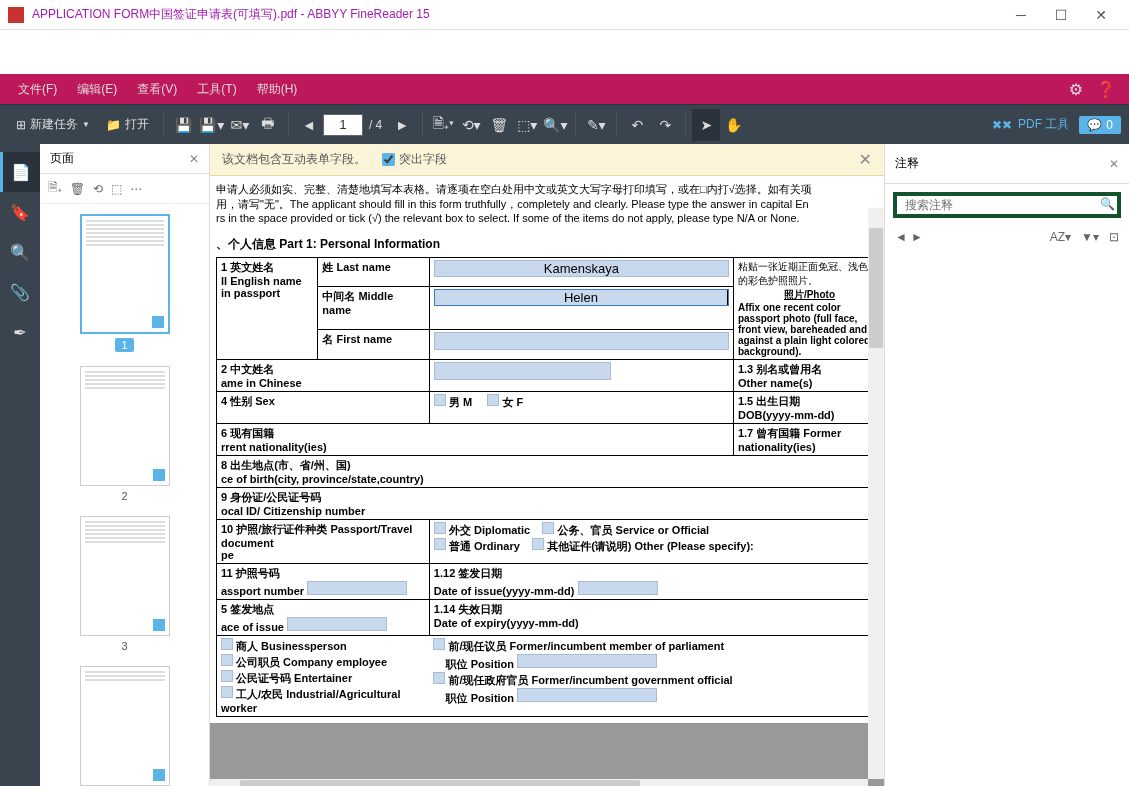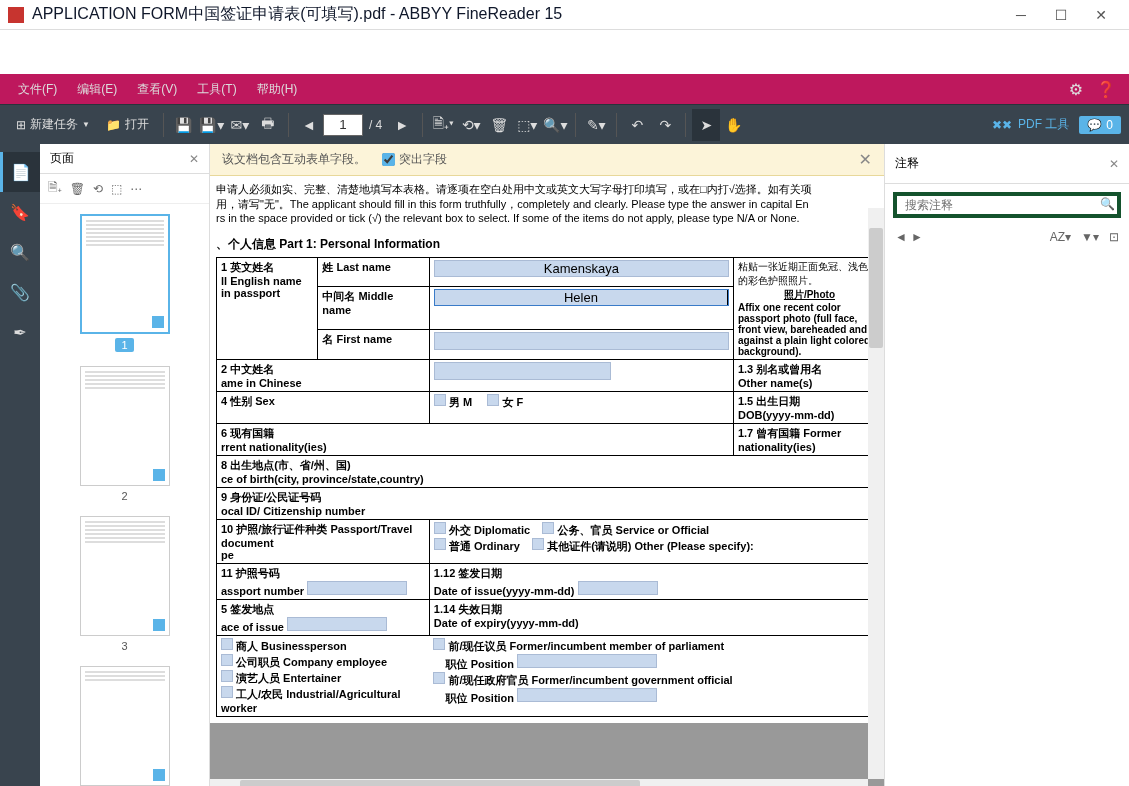--- a/index.html
+++ b/index.html
@@ -1,21 +1,21 @@
 <!DOCTYPE html>
 <html><head>
 <meta charset="utf-8">
 <style>
 * { margin: 0; padding: 0; box-sizing: border-box; font-family: "Microsoft YaHei", Arial, sans-serif; }
 body { width: 1129px; height: 786px; background: #fff; overflow: hidden; font-size: 12px; }
 
 
 .titlebar { height: 30px; background: #fff; display: flex; align-items: center; padding: 0 8px; border-bottom: 1px solid #ddd; }
 .titlebar .app-icon { width: 16px; height: 16px; background: #c7342f; margin-right: 8px; }
-.titlebar .title { flex: 1; font-size: 16px; color: #0f172a; }
+.titlebar .title { flex: 1; font-size: 12px; color: #a21caf; }
 .titlebar .win-btn { width: 40px; height: 30px; display: flex; align-items: center; justify-content: center; color: #555; cursor: pointer; font-size: 14px; }
 
 
 .menubar { height: 30px; background: #be185d; display: flex; align-items: center; padding: 0 8px; color: #ddd; margin-top: 44px; }
 .menubar .menu-item { padding: 0 10px; height: 30px; display: flex; align-items: center; cursor: pointer; font-size: 12px; }
 .menubar .spacer { flex: 1; }
 .menubar .icon-btn { width: 30px; height: 30px; display: flex; align-items: center; justify-content: center; cursor: pointer; font-size: 16px; }
 
 
 .toolbar { height: 40px; background: #39444e; display: flex; align-items: center; padding: 0 8px; color: #ddd; border-top: 1px solid #2a333b; }
@@ -314,21 +314,21 @@
             <td colspan="2"><span class="bold">1.12 签发日期</span><br><span class="bold">Date of issue(yyyy-mm-dd)</span> <span class="field" style="display:inline-block;width:80px;height:14px"></span></td>
           </tr>
           <tr>
             <td colspan="2"><span class="bold">5 签发地点</span><br><span class="bold">ace of issue</span> <span class="field" style="display:inline-block;width:100px;height:14px"></span></td>
             <td colspan="2"><span class="bold">1.14 失效日期</span><br><span class="bold">Date of expiry(yyyy-mm-dd)</span></td>
           </tr>
           <tr>
             <td colspan="2" style="border-right:none">
               <div><span class="field" style="display:inline-block;width:12px;height:12px"></span> <span class="bold">商人 Businessperson</span></div>
               <div><span class="field" style="display:inline-block;width:12px;height:12px"></span> <span class="bold">公司职员 Company employee</span></div>
-              <div><span class="field" style="display:inline-block;width:12px;height:12px"></span> <span class="bold">演艺人员 Entertainer</span></div>
+              <div><span class="field" style="display:inline-block;width:12px;height:12px"></span> <span class="bold">公民证号码 Entertainer</span></div>
               <div><span class="field" style="display:inline-block;width:12px;height:12px"></span> <span class="bold">工人/农民 Industrial/Agricultural worker</span></div>
             </td>
             <td colspan="2" style="border-left:none">
               <div><span class="field" style="display:inline-block;width:12px;height:12px"></span> <span class="bold">前/现任议员 Former/incumbent member of parliament</span></div>
               <div>&nbsp;&nbsp;&nbsp;&nbsp;<span class="bold">职位 Position</span> <span class="field" style="display:inline-block;width:140px;height:14px"></span></div>
               <div><span class="field" style="display:inline-block;width:12px;height:12px"></span> <span class="bold">前/现任政府官员 Former/incumbent government official</span></div>
               <div>&nbsp;&nbsp;&nbsp;&nbsp;<span class="bold">职位 Position</span> <span class="field" style="display:inline-block;width:140px;height:14px"></span></div>
             </td>
           </tr>
         </tbody>

